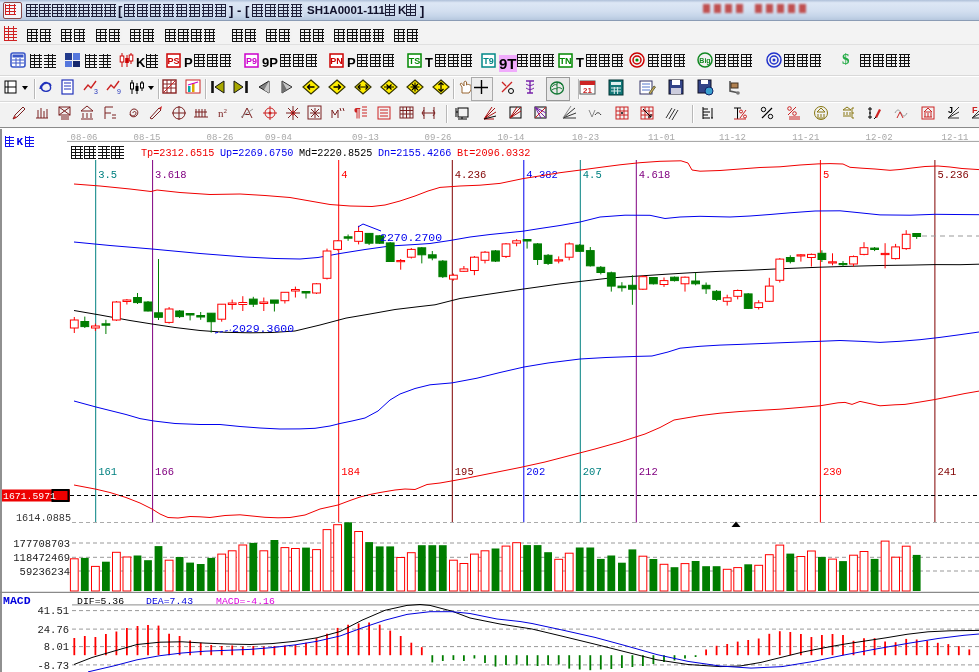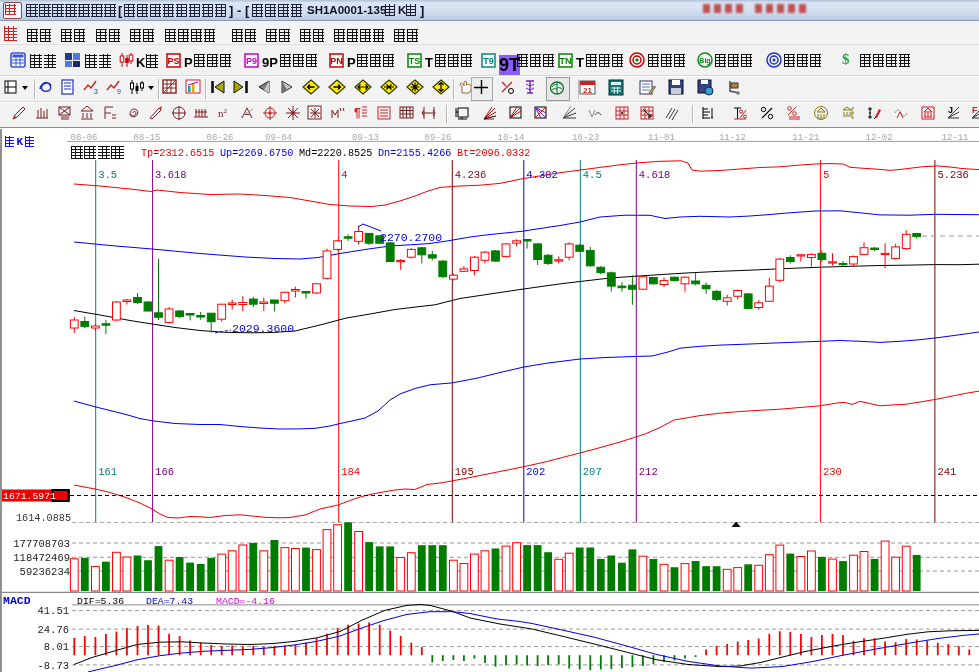--- a/index.html
+++ b/index.html
@@ -13,21 +13,21 @@
 </style></head><body>
 <div id="w">
 <div class="ab" style="left:0;top:0;width:979px;height:20px;background:linear-gradient(180deg,#aebfd8 0,#dde7f5 14%,#d3dff0 55%,#c6d5e9 80%,#b6c7de 100%);border-bottom:1px solid #8b9cb5"></div>
 <div class="ab" style="left:3px;top:2px;width:17px;height:15px;background:#f4f6fa;border:1px solid #8a4a4a;border-radius:2px"></div>
 <b class="zh" style="left:5px;top:4px;width:13px;height:11px;color:#cc1111;--cs:13px;--bg:#f4f6fa"></b>
 <b class="zh" style="left:26px;top:4px;width:91px;height:13px;color:#10102a;--cs:13px;--bg:#d3dff0"></b>
 <span class="ttl" style="left:118px;top:3px">[</span>
 <b class="zh" style="left:124px;top:4px;width:104px;height:13px;color:#10102a;--cs:13px;--bg:#d3dff0"></b>
 <span class="ttl" style="left:229px;top:3px">]&nbsp;-&nbsp;[</span>
 <b class="zh" style="left:252px;top:4px;width:52px;height:13px;color:#10102a;--cs:13px;--bg:#d3dff0"></b>
-<span class="ttl" style="left:307px;top:4px;font-size:11.5px">SH1A0001-135</span>
+<span class="ttl" style="left:307px;top:4px;font-size:11.5px">SH1A0001-111</span>
 <b class="zh" style="left:385px;top:4px;width:12px;height:12px;color:#10102a;--cs:12px;--bg:#d3dff0"></b>
 <span class="ttl" style="left:398px;top:4px;font-size:11.5px">K</span>
 <b class="zh" style="left:406px;top:4px;width:12px;height:12px;color:#10102a;--cs:12px;--bg:#d3dff0"></b>
 <span class="ttl" style="left:420px;top:3px">]</span>
 <div class="ab" style="left:703px;top:4px;width:44px;height:9px;color:#c45a5a;filter:blur(1px);background:repeating-linear-gradient(90deg,#c05050 0 7px,transparent 7px 11px)"></div>
 <div class="ab" style="left:755px;top:4px;width:55px;height:9px;filter:blur(1px);background:repeating-linear-gradient(90deg,#c05050 0 7px,transparent 7px 11px)"></div>
 <div class="ab" style="left:0;top:21px;width:979px;height:23px;background:#f3f3f3"></div>
 <b class="zh" style="left:4px;top:26px;width:15px;height:15px;color:#cc1111;--cs:15px;--bg:#f2f2f2"></b>
 <b class="zh" style="left:27px;top:29px;width:26px;height:13px;color:#000000;--cs:13px;--bg:#f2f2f2"></b>
 <b class="zh" style="left:61px;top:29px;width:26px;height:13px;color:#000000;--cs:13px;--bg:#f2f2f2"></b>
@@ -82,21 +82,21 @@
 <svg class="ab" style="left:407px;top:53px" width="15" height="15" viewBox="0 0 15 15">
       <rect x="1" y="1" width="13" height="13" fill="#fff" stroke="#008800" stroke-width="1.5"></rect>
       <text x="7.5" y="11" font-size="9" font-weight="bold" text-anchor="middle" fill="#008800" font-family="Liberation Sans">TS</text>
     </svg>
 <span class="ab" style="left:425px;top:55px;font-size:13px;font-weight:bold;background:#f2f2f2">T</span>
 <b class="zh" style="left:435px;top:54px;width:39px;height:13px;color:#000;--cs:13px;--bg:#f2f2f2"></b>
 <svg class="ab" style="left:481px;top:53px" width="15" height="15" viewBox="0 0 15 15">
       <rect x="1" y="1" width="13" height="13" fill="#fff" stroke="#008888" stroke-width="1.5"></rect>
       <text x="7.5" y="11" font-size="9" font-weight="bold" text-anchor="middle" fill="#008888" font-family="Liberation Sans">T9</text>
     </svg>
-<span class="ab" style="left:499px;top:55px;font-size:18px;font-weight:bold;background:#8b5cf6">9T</span>
+<span class="ab" style="left:499px;top:55px;font-size:15px;font-weight:bold;background:#f0abfc">9T</span>
 <b class="zh" style="left:517px;top:54px;width:39px;height:13px;color:#000;--cs:13px;--bg:#f2f2f2"></b>
 <svg class="ab" style="left:558px;top:53px" width="15" height="15" viewBox="0 0 15 15">
       <rect x="1" y="1" width="13" height="13" fill="#fff" stroke="#008800" stroke-width="1.5"></rect>
       <text x="7.5" y="11" font-size="9" font-weight="bold" text-anchor="middle" fill="#008800" font-family="Liberation Sans">TN</text>
     </svg>
 <span class="ab" style="left:576px;top:55px;font-size:13px;font-weight:bold;background:#f2f2f2">T</span>
 <b class="zh" style="left:586px;top:54px;width:39px;height:13px;color:#000;--cs:13px;--bg:#f2f2f2"></b>
 <svg class="ab" style="left:629px;top:52px" width="16" height="16" viewBox="0 0 16 16">
       <circle cx="8" cy="8" r="7" fill="none" stroke="#cc0000" stroke-width="1.5"></circle>
       <circle cx="8" cy="8" r="4" fill="none" stroke="#cc0000" stroke-width="1.5"></circle>

